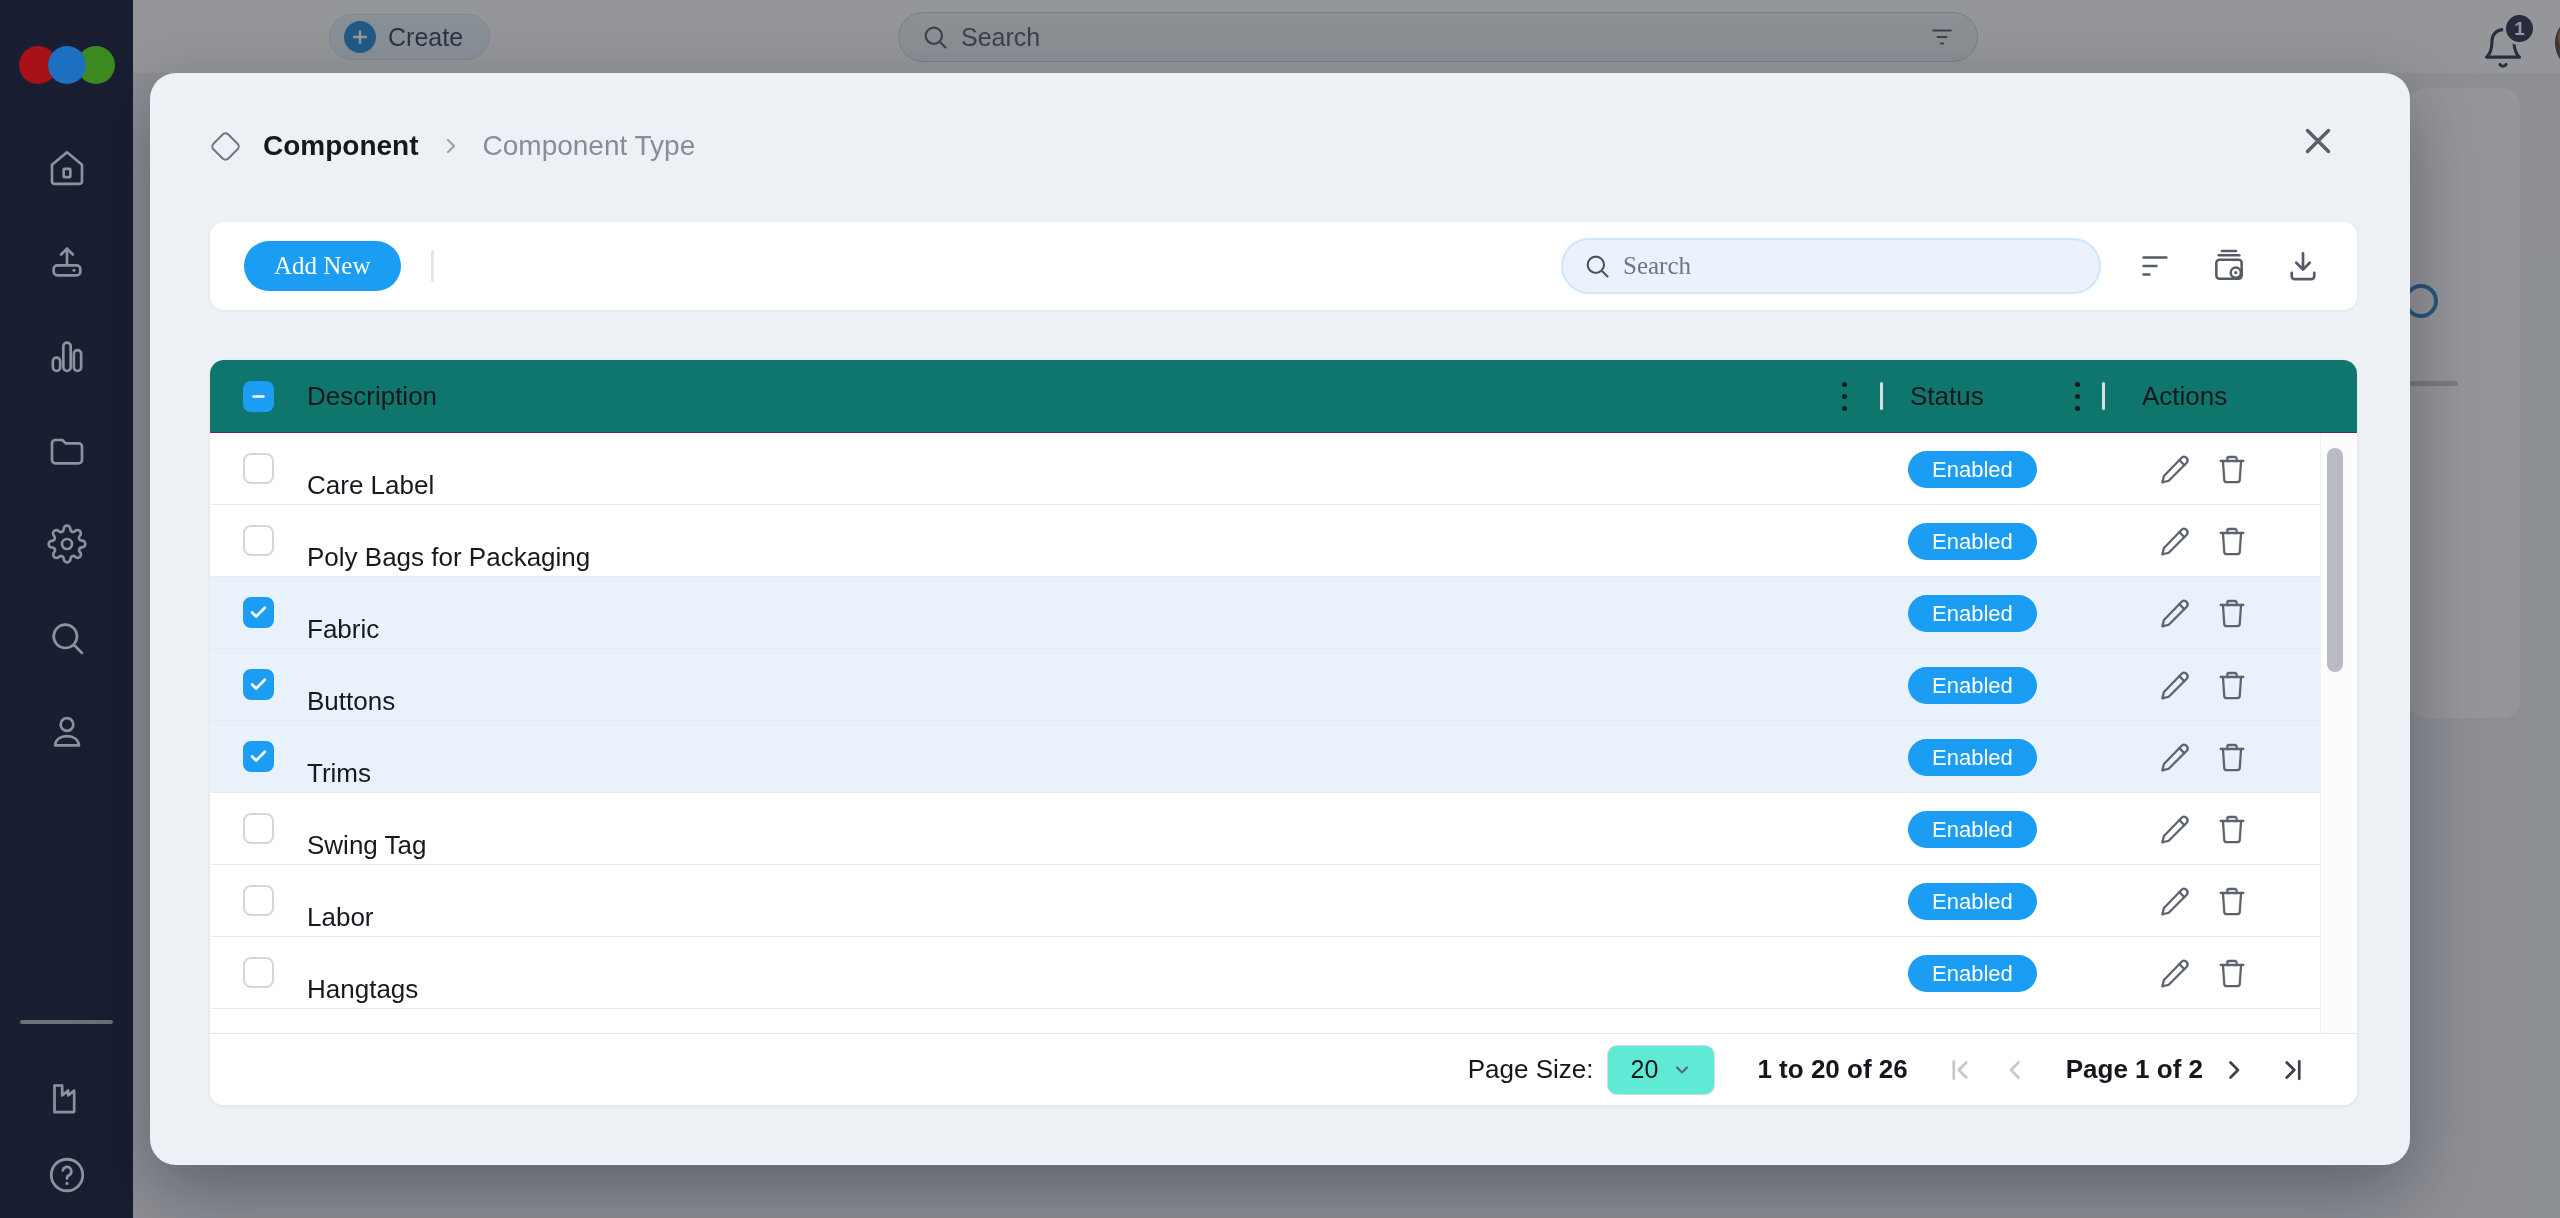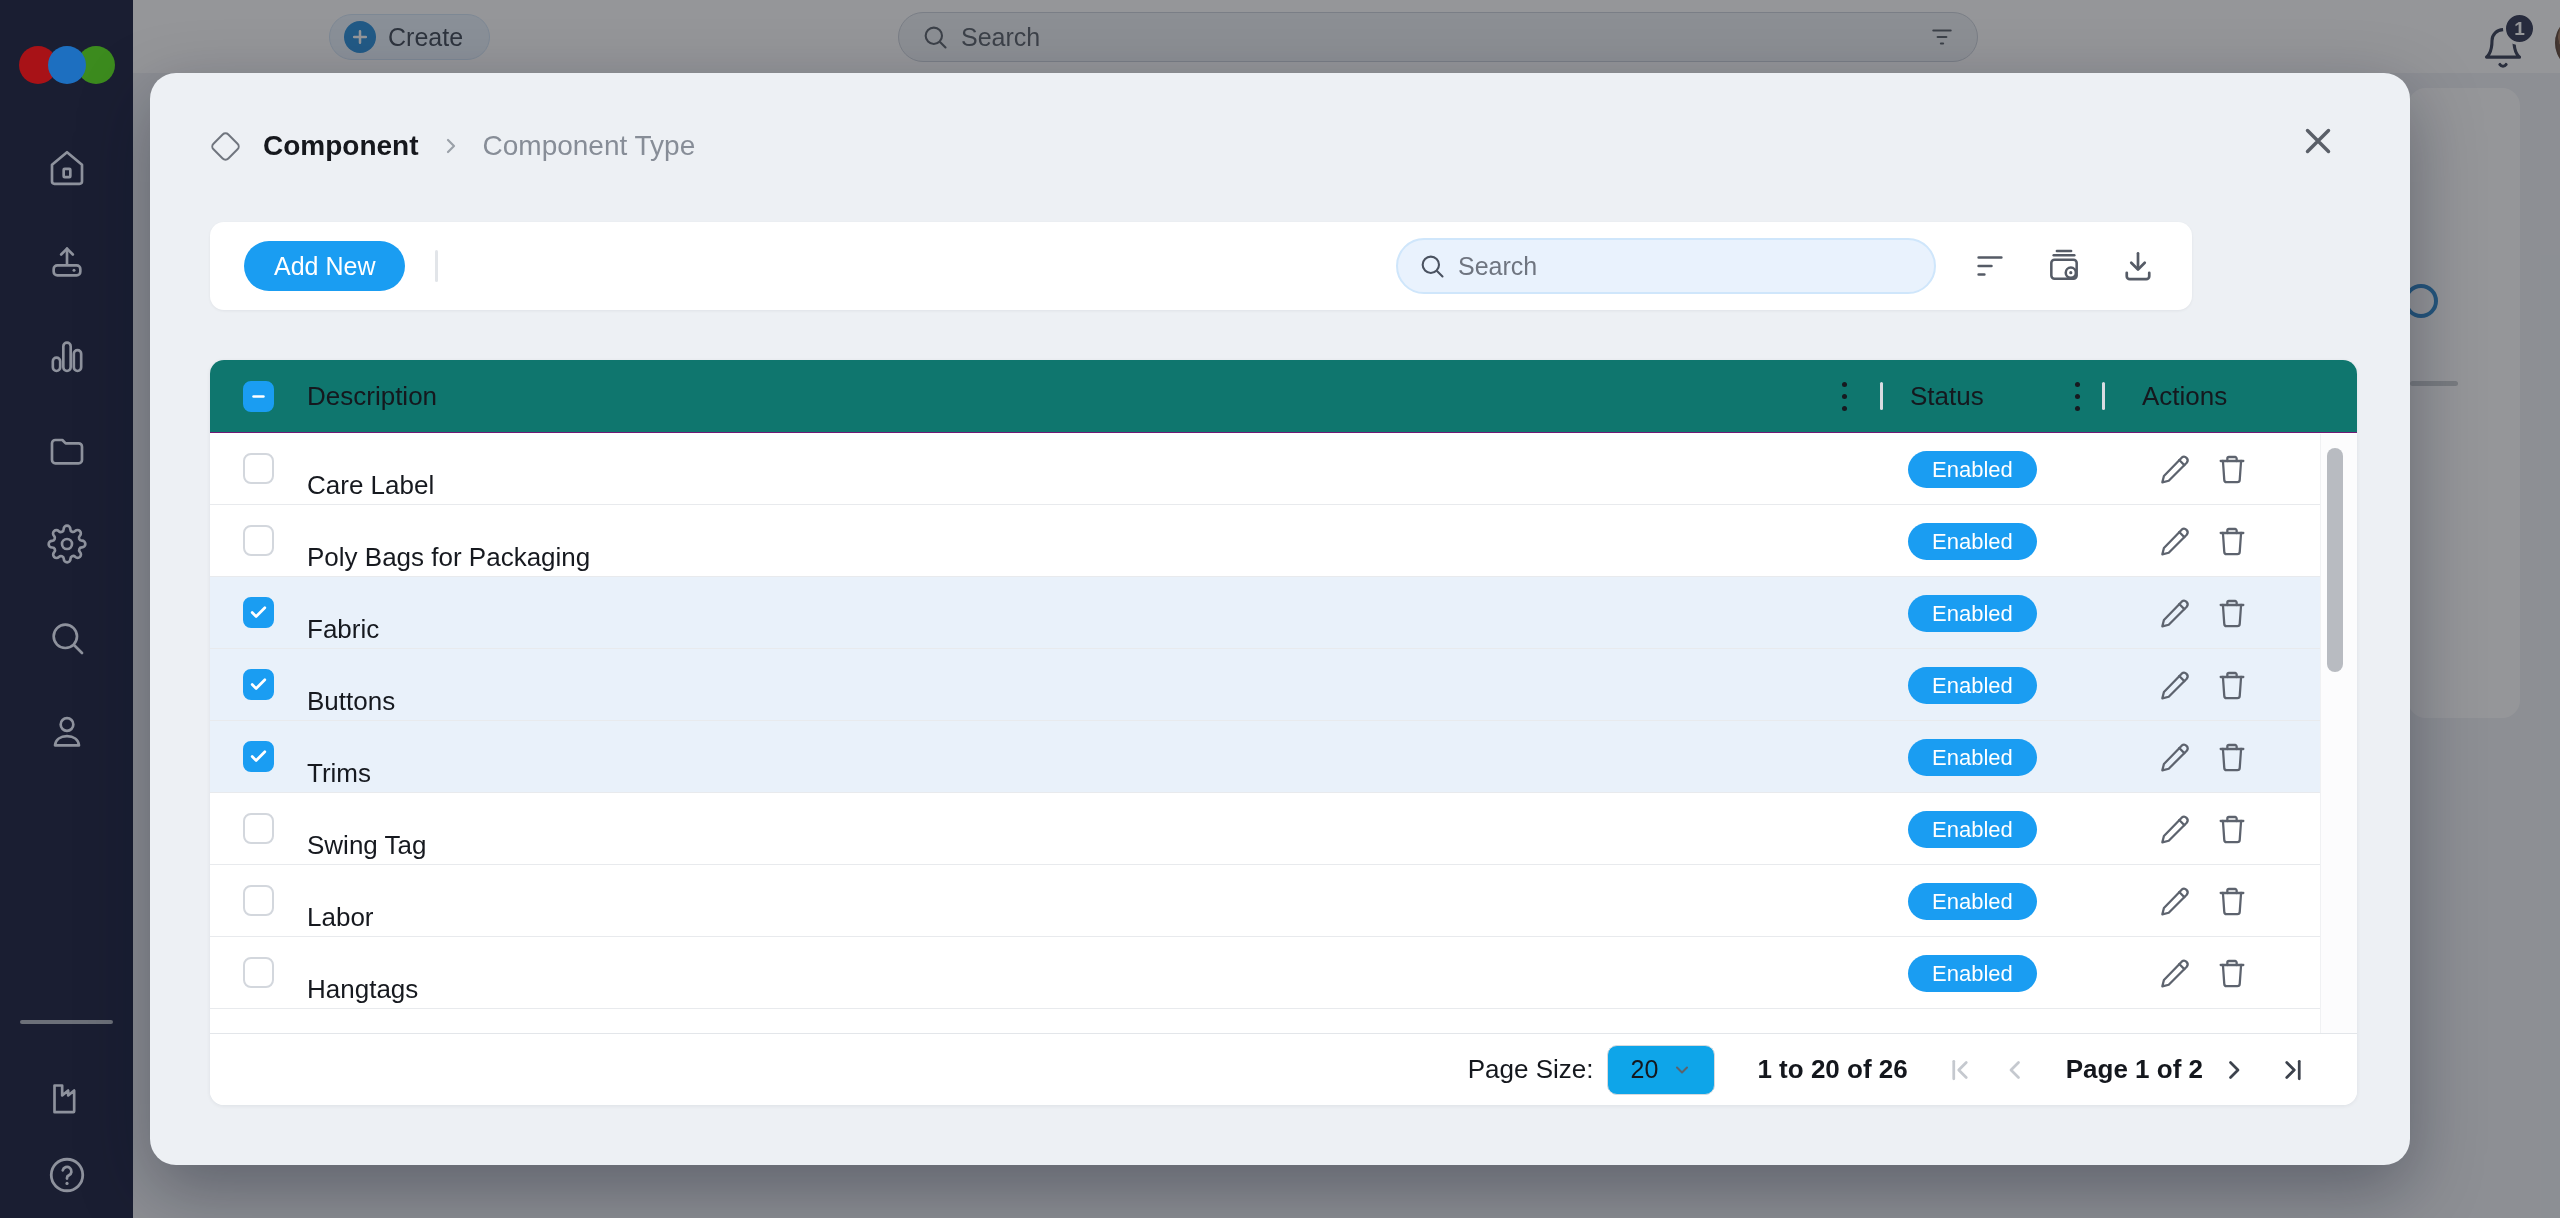--- a/index.html
+++ b/index.html
@@ -61,21 +61,21 @@
   .crumbs { position:absolute; left:58px; top:44px; height:58px; display:flex; align-items:center; gap:20px; }
   .diamond { width:23px; height:23px; border:2.5px solid #70757e; border-radius:5px;
       transform:rotate(45deg); margin:0 6px; }
   .crumb-root { font-size:28px; font-weight:600; color:#16181d; }
   .crumb-chev { color:#9ba1a9; }
   .crumb-cur { font-size:28px; color:#878d97; }
   .modal-close { position:absolute; left:2142px; top:42px; width:52px; height:52px;
       display:flex; align-items:center; justify-content:center; color:#5a5f68; }
 
   .card { position:absolute; background:#fff; border-radius:14px; box-shadow:0 1px 3px rgba(16,24,40,.06); }
-  .toolbar { left:60px; top:149px; width:1982px; height:88px; display:flex; align-items:center; padding:0 34px; }
+  .toolbar { left:60px; top:149px; width:2147px; height:88px; display:flex; align-items:center; padding:0 34px;font-family:Liberation Serif, serif; }
   .add-new { height:50px; padding:0 30px; border-radius:25px; background:#1a9df2; color:#fff;
       font-size:25px; font-weight:500; margin-right:30px; }
   .vdiv { width:3px; height:32px; background:#e2e5e9; border-radius:2px; margin-right:30px; }
   .lastmod { font-size:24px; color:#7c828c; }
   .modal-search { margin-left:auto; width:540px; height:56px; border-radius:28px;
       background:#e9f2fd; border:2px solid #cfe6fb; display:flex; align-items:center;
       padding:0 20px; gap:12px; color:#4a5260; }
   .modal-search input { flex:1; border:none; outline:none; background:transparent;
       font-size:25px; color:#333a44; font-family:inherit; }
   .modal-search input::placeholder { color:#6f7580; opacity:1; }
@@ -115,21 +115,21 @@
   .scroll-gutter { position:absolute; right:0; top:74px; width:37px; height:599px;
       background:#fcfcfd; border-left:1px solid #f0f1f3; }
   .thumb { position:absolute; left:6px; top:14px; width:16px; height:224px; border-radius:8px; background:#b8bbc1; }
 
   .tfoot { position:absolute; left:0; right:0; bottom:0; height:72px; background:#fff;
       border-top:1px solid #e3e6ea; display:flex; align-items:center; justify-content:flex-end;
       padding-right:46px; font-size:26px; color:#14171d; }
   .psl { margin-right:14px; }
   .psel { height:50px; width:108px; border:1.5px solid #d6dade; border-radius:10px;
       display:flex; align-items:center; justify-content:center; gap:14px; font-size:25px;
-      color:#14171d; margin-right:26px; background:#0ea5e9; }
+      color:#14171d; margin-right:26px; background:#5eead4; }
   .psel .chev { color:#5c626c; }
   .range { font-weight:600; margin-right:34px;margin-left:16px; }
   .pnav { width:36px; height:36px; display:flex; align-items:center; justify-content:center; color:#3d434d; }
   .pnav.dis { color:#c5c9cf; }
   .pn-first { margin-right:20px; } .pn-prev { margin-right:20px; }
   .ptext { font-weight:600; margin:0 12px; }
   .pn-next { margin-right:24px; }
 
   .selbar { position:absolute; left:272px; top:820px; width:1715px; height:127px; background:#fff;
       border-radius:22px; box-shadow:0 14px 44px rgba(25,31,50,.16);

